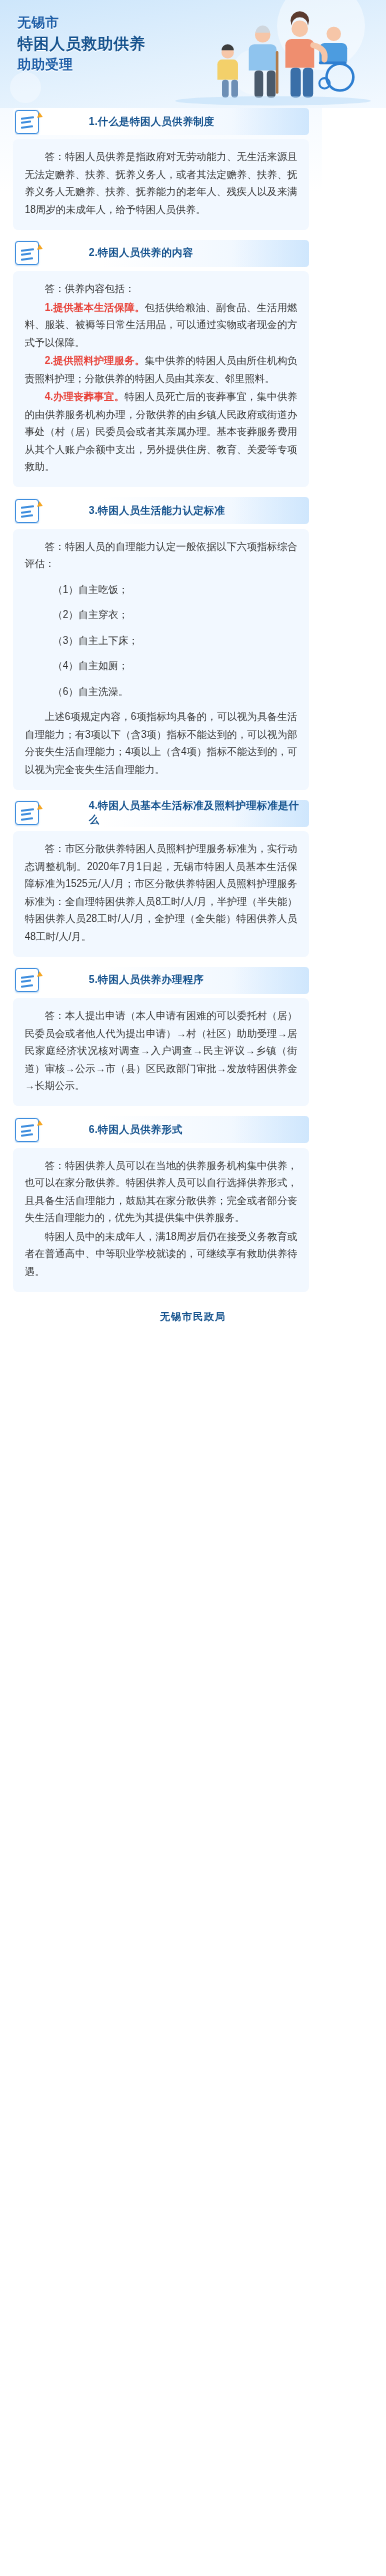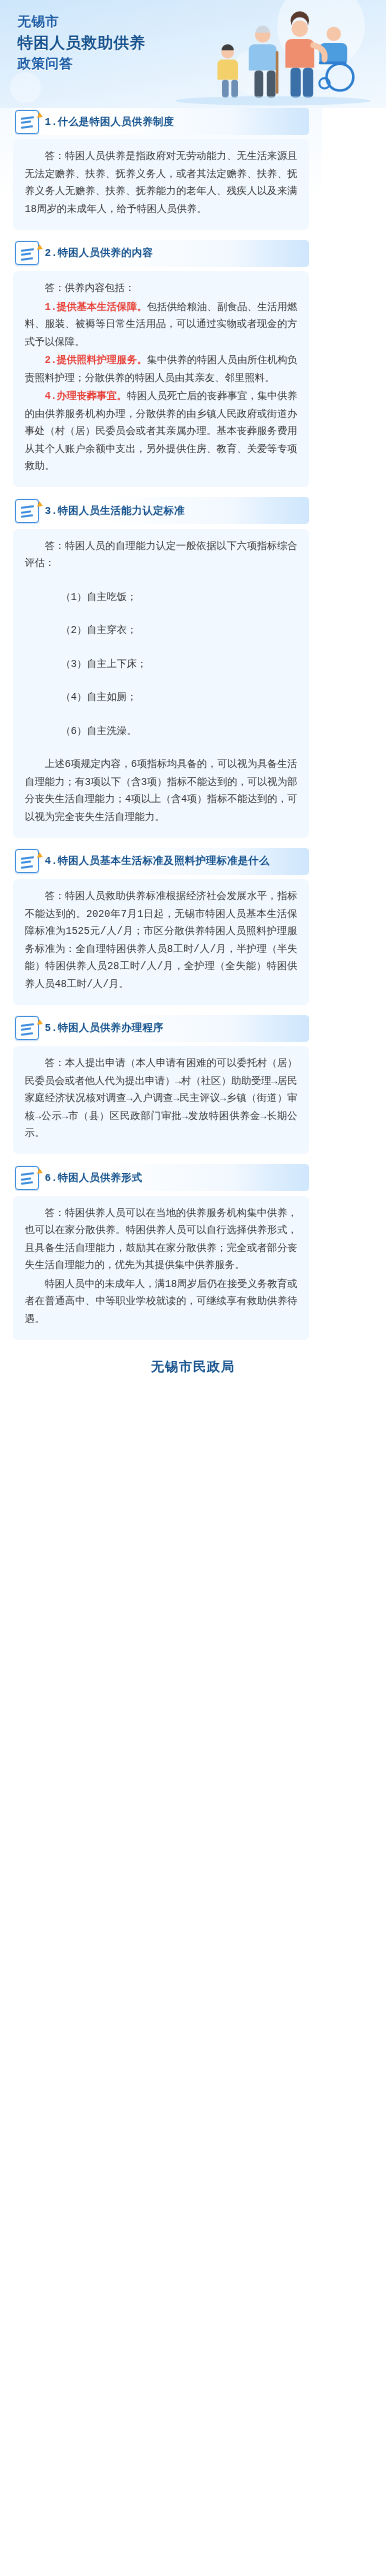--- a/index.html
+++ b/index.html
@@ -11,21 +11,20 @@
   body {
     width: 386px;
     font-family: "Liberation Sans", sans-serif;
     color: #333;
   }
   .page {
     width: 322px;
     position: relative;
     background: linear-gradient(180deg,#e9f3fd 0%, #f3f9ff 6%, #ffffff 14%, #ffffff 100%);
     padding-bottom: 36px;
-    font-family: Liberation Mono, monospace;
   }
 
   
   .header {
     position: relative;
     width: 386px;
     height: 108px;
     background: linear-gradient(170deg,#cde6fb 0%, #e3f1fd 55%, #f3f9ff 100%);
     overflow: hidden;
   }
@@ -72,20 +71,21 @@
     position: relative;
   }
   .sec-head {
     display: flex;
     align-items: center;
     height: 27px;
     background: linear-gradient(90deg,#ffffff 0%, #ffffff 30%, #eaf4ff 100%);
     border-radius: 4.1px;
     position: relative;
     overflow: hidden;
+    gap: 44px;
   }
   .sec-head::after {
     content: "";
     position: absolute;
     right: 0; top: 0; bottom: 0;
     width: 77px;
     background: linear-gradient(90deg, rgba(215,235,255,0) 0%, rgba(198,226,252,0.75) 100%);
   }
   .sec-badge {
     width: 24px; height: 24px;
@@ -136,46 +136,46 @@
     font-size: 10px;
     color: #333;
     text-align: justify;
   }
   .sec-body p { margin: 0 0 1px 0; text-indent: 0; }
   .sec-body p.indent { text-indent: 2em; }
   .sec-body .sub-title {
     color: #e8453c;
     font-weight: bold;
   }
-  .sec-body .ol-item { margin: 16px; }
+  .sec-body .ol-item { margin: 8px; }
 
   .footer {
     width: 386px;
     text-align: center;
-    font-size: 13px;
+    font-size: 10px;
     color: #17548f;
     letter-spacing: 1px;
     padding: 8.2px 0 12.4px 0;
     font-weight: bold;
   }
 </style>
 </head>
 <body>
 
 <div class="page">
 
   <div class="header">
     <div class="header-deco-circle hc1"></div>
     <div class="header-deco-circle hc2"></div>
     <div class="header-deco-circle hc3"></div>
 
     <div class="header-title">
       <div class="title-line">无锡市</div>
       <div class="title-line big">特困人员救助供养</div>
-      <div class="title-line">政策问答</div>
+      <div class="title-line">助助受理</div>
     </div>
 
     <svg class="illus" viewBox="0 0 400 200">
 
       <circle cx="318" cy="56" r="14" fill="#f6c6a8"></circle>
       <path d="M300 74 h34 a10 10 0 0 1 10 10 v26 h-54 v-26 a10 10 0 0 1 10 -10 z" fill="#4c9ce0"></path>
       <circle cx="330" cy="140" r="26" fill="none" stroke="#2f7fd1" stroke-width="5"></circle>
       <circle cx="300" cy="152" r="10" fill="none" stroke="#2f7fd1" stroke-width="4"></circle>
       <path d="M292 112 h48" stroke="#2f7fd1" stroke-width="6" stroke-linecap="round"></path>
 
@@ -259,21 +259,21 @@
         <div class="sec-head">
           <div class="sec-badge">
             <span class="pencil"></span>
             <span class="pencil l2"></span>
             <span class="pencil l3"></span>
             <span class="pencil-tip"></span>
           </div>
           <div class="sec-title">4.特困人员基本生活标准及照料护理标准是什么</div>
         </div>
         <div class="sec-body">
-          <p class="indent">答：特困人员救助供养标准根据经济社会发展水平，指标不能达到的。2020年7月1日起，无锡市特困人员基本生活保障标准为1525元/人/月；市区分散供养特困人员照料护理服务标准为：全自理特困供养人员8工时/人/月，半护理（半失能）特困供养人员28工时/人/月，全护理（全失能）特困供养人员48工时/人/月。</p>
+          <p class="indent">答：市区分散供养特困人员照料护理服务标准为，实行动态调整机制。2020年7月1日起，无锡市特困人员基本生活保障标准为1525元/人/月；市区分散供养特困人员照料护理服务标准为：全自理特困供养人员8工时/人/月，半护理（半失能）特困供养人员28工时/人/月，全护理（全失能）特困供养人员48工时/人/月。</p>
         </div>
       </div>
       <div class="section">
         <div class="sec-head">
           <div class="sec-badge">
             <span class="pencil"></span>
             <span class="pencil l2"></span>
             <span class="pencil l3"></span>
             <span class="pencil-tip"></span>
           </div>

